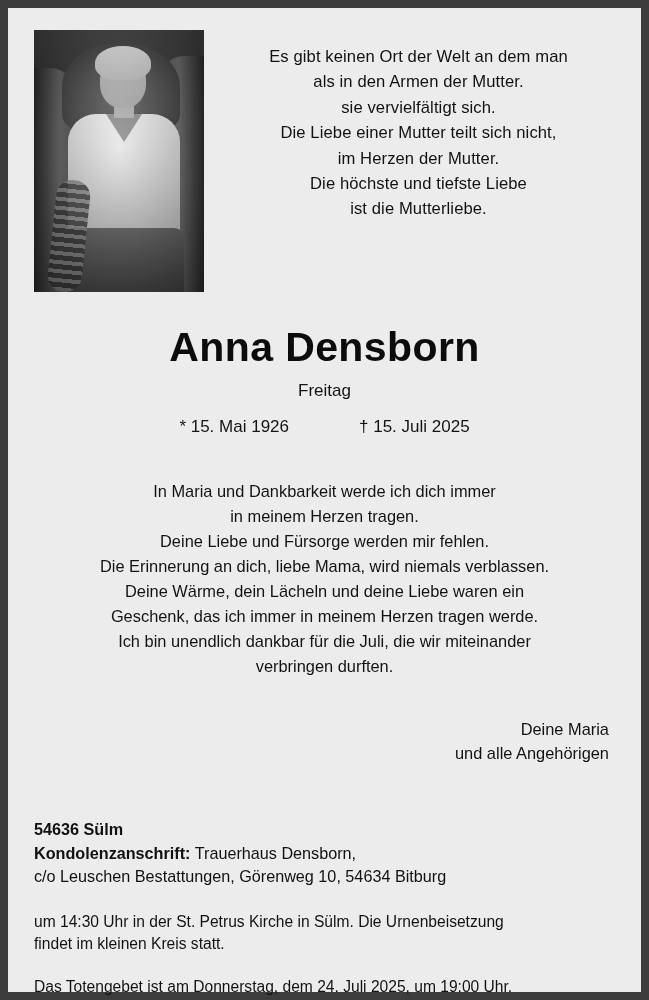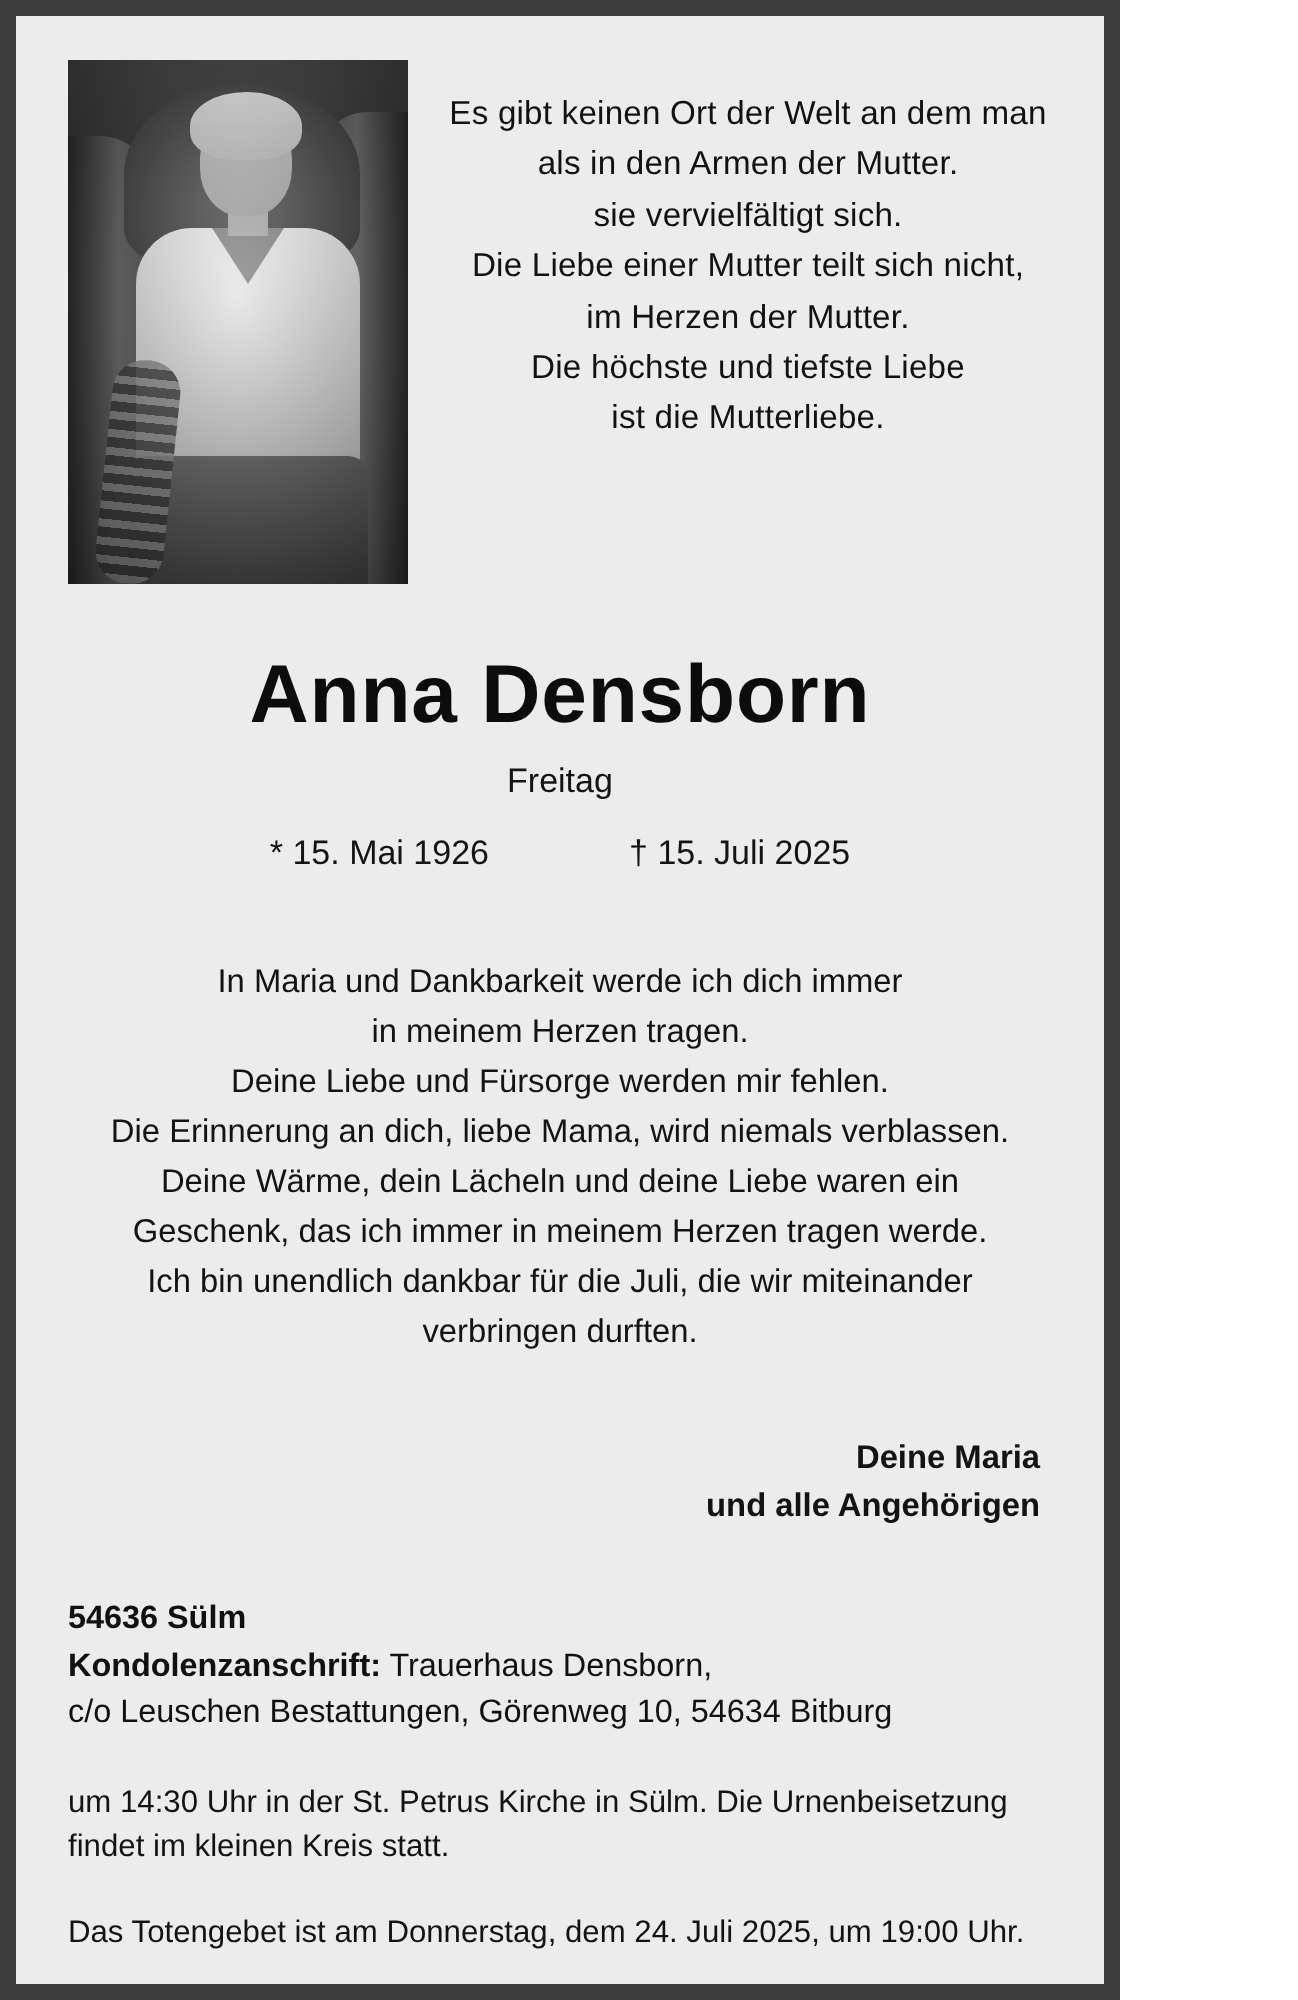--- a/index.html
+++ b/index.html
@@ -10,21 +10,21 @@
   body {
     width: 649px;
     height: 1000px;
     font-family: "Liberation Sans", sans-serif;
     color: #111111;
     overflow: hidden;
   }
 
   .obituary {
     position: relative;
-    width: 560px;
+    width: 649px;
     height: 1000px;
     box-sizing: border-box;
     background: #eceaea;
     border: 8px solid #3d3d3d;
     padding: 0;
   }
 
   .inner {
     position: absolute;
     top: 0; left: 0; right: 0; bottom: 0;
@@ -177,27 +177,26 @@
   }
   .tribute div { white-space: nowrap; }
 
   .signature {
     text-align: right;
     font-size: 16.4px;
     line-height: 1.52;
     margin-top: 38px;
     padding-right: 6px;
     color: #131313;
-    font-weight: bold;
   }
   .signature div { white-space: nowrap; }
 
   
   .address {
-    margin-top: 32px;
+    margin-top: 52px;
     font-size: 16.2px;
     line-height: 1.45;
     color: #111111;
   }
   .address .bold { font-weight: bold; }
   .address .line2 .lbl { font-weight: bold; }
 
   .service {
     margin-top: 22px;
     font-size: 15.6px;

